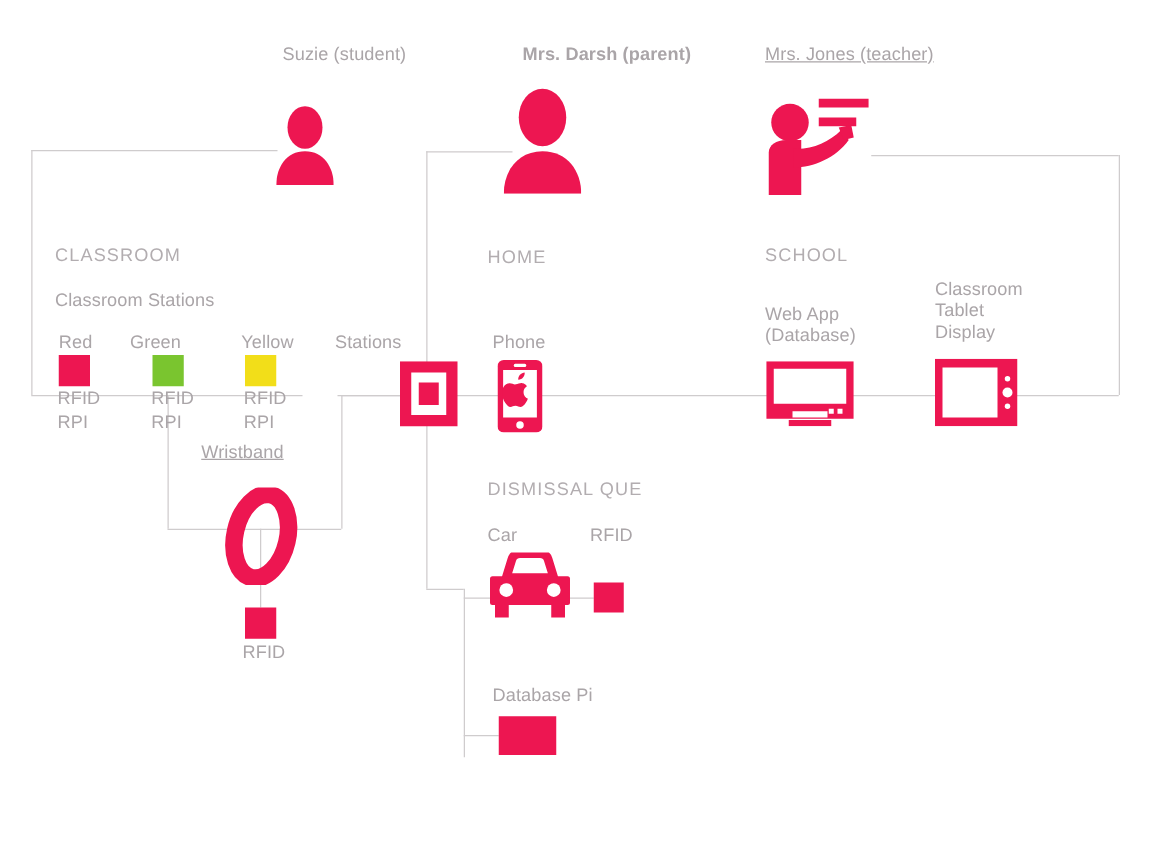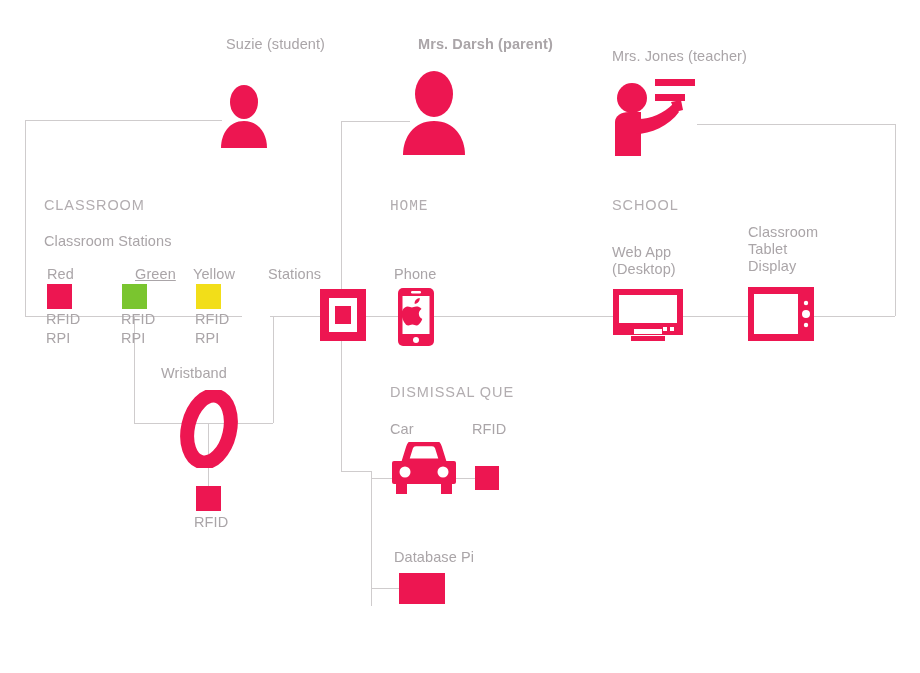--- a/index.html
+++ b/index.html
@@ -65,21 +65,21 @@
   <div class="ln lnh" style="left:341px;top:443px;width:30px;"></div>
   <div class="ln lnv" style="left:371px;top:443px;height:202px;"></div>
   <div class="ln lnh" style="left:371px;top:450px;width:25px;"></div>
   <div class="ln lnh" style="left:371px;top:560px;width:28px;"></div>
   <div class="ln lnh" style="left:371px;top:645px;width:29px;"></div>
 
   <div class="ln lnh" style="left:455px;top:450px;width:20px;"></div>
 
   <div class="lbl person" style="left:226px;top:8px;">Suzie (student)</div>
   <div class="lbl person" style="left:418px;top:8px;font-weight:bold;">Mrs. Darsh (parent)</div>
-  <div class="lbl person" style="left:612px;top:20px;">Mrs. Jones (teacher)</div>
+  <div class="lbl person" style="left:612px;top:8px;text-decoration:underline;">Mrs. Jones (teacher)</div>
 
   <div class="ico" style="left:221px;top:48px;width:46px;height:72px;">
     <svg width="46" height="72" viewBox="0 0 46 72" aria-hidden="true">
       <ellipse cx="23" cy="26" rx="14" ry="17" fill="#ED1651"></ellipse>
       <path d="M23 45 C8 45 0 58 0 72 L46 72 C46 58 38 45 23 45 Z" fill="#ED1651"></path>
     </svg>
   </div>
 
   <div class="ico" style="left:403px;top:35px;width:62px;height:92px;">
     <svg width="62" height="92" viewBox="0 0 62 92" aria-hidden="true">
@@ -93,42 +93,42 @@
       <rect x="48" y="3" width="40" height="7" fill="#ED1651"></rect>
       <rect x="48" y="18" width="30" height="7" fill="#ED1651"></rect>
       <circle cx="25" cy="22" r="15" fill="#ED1651"></circle>
       <path d="M8 46 C8 40 14 36 22 36 L34 36 L34 80 L8 80 Z" fill="#ED1651"></path>
       <path d="M28 43 C42 44 56 38 66 28 L72 36 C62 50 44 58 28 58 Z" fill="#ED1651"></path>
       <path d="M64 26 L74 24 L76 34 L68 36 Z" fill="#ED1651"></path>
     </svg>
   </div>
 
   <div class="lbl zone" style="left:44px;top:169px;">CLASSROOM</div>
-  <div class="lbl zone" style="left:390px;top:170px;font-family:Liberation Mono, monospace;">HOME</div>
+  <div class="lbl zone" style="left:390px;top:170px;">HOME</div>
   <div class="lbl zone" style="left:612px;top:169px;">SCHOOL</div>
   <div class="lbl zone" style="left:390px;top:356px;">DISMISSAL QUE</div>
 
   <div class="lbl" style="left:44px;top:205px;">Classroom Stations</div>
 
   <div class="lbl" style="left:47px;top:238px;">Red</div>
-  <div class="lbl" style="left:135px;top:238px;text-decoration:underline;">Green</div>
+  <div class="lbl" style="left:104px;top:238px;">Green</div>
   <div class="lbl" style="left:193px;top:238px;text-align:right;">Yellow</div>
 
   <div class="sq" style="left:47px;top:256px;width:25px;height:25px;background:#ED1651;"></div>
   <div class="sq" style="left:122px;top:256px;width:25px;height:25px;background:#7AC52F;"></div>
   <div class="sq" style="left:196px;top:256px;width:25px;height:25px;background:#F2DE19;"></div>
 
   <div class="lbl" style="left:46px;top:283px;">RFID</div>
   <div class="lbl" style="left:46px;top:302px;">RPI</div>
   <div class="lbl" style="left:121px;top:283px;">RFID</div>
   <div class="lbl" style="left:121px;top:302px;">RPI</div>
   <div class="lbl" style="left:195px;top:283px;">RFID</div>
   <div class="lbl" style="left:195px;top:302px;">RPI</div>
 
-  <div class="lbl" style="left:161px;top:337px;">Wristband</div>
+  <div class="lbl" style="left:161px;top:326px;text-decoration:underline;">Wristband</div>
   <div class="ico" style="left:174px;top:362px;width:70px;height:78px;">
     <svg width="70" height="78" viewBox="0 0 70 78" aria-hidden="true">
       <g transform="rotate(13 35 39)">
         <ellipse cx="35" cy="39" rx="21" ry="34" fill="none" stroke="#ED1651" stroke-width="14"></ellipse>
       </g>
     </svg>
   </div>
   <div class="sq" style="left:196px;top:458px;width:25px;height:25px;background:#ED1651;"></div>
   <div class="lbl" style="left:194px;top:486px;">RFID</div>
 
@@ -147,21 +147,21 @@
       <rect x="0" y="0" width="36" height="58" rx="5" ry="5" fill="#ED1651"></rect>
       <rect x="4.5" y="8" width="27" height="38" fill="#ffffff"></rect>
       <rect x="13" y="3" width="10" height="2.5" rx="1.2" fill="#ffffff"></rect>
       <circle cx="18" cy="52" r="3" fill="#ffffff"></circle>
       <path d="M18.2 18.5 c-1.6 0 -3.3 1 -4.3 1 c-1 0 -2.5 -0.9 -4.1 -0.9 c-2.1 0.05 -4 1.25 -5.1 3.2 c-2.2 3.8 -0.6 9.5 1.6 12.6 c1.1 1.5 2.3 3.2 4 3.15 c1.6 -0.07 2.2 -1.05 4.1 -1.05 c1.9 0 2.5 1.05 4.2 1 c1.7 -0.03 2.8 -1.55 3.9 -3.06 c1.2 -1.75 1.7 -3.45 1.75 -3.54 c-0.04 -0.02 -3.35 -1.3 -3.4 -5.14 c-0.03 -3.2 2.6 -4.75 2.72 -4.82 c-1.5 -2.2 -3.8 -2.44 -4.6 -2.5 Z" fill="#ED1651"></path>
       <path d="M20.4 14.0 c0.9 -1.1 1.5 -2.6 1.35 -4.1 c-1.3 0.05 -2.85 0.86 -3.78 1.95 c-0.83 0.96 -1.55 2.5 -1.36 3.96 c1.44 0.11 2.9 -0.73 3.79 -1.81 Z" fill="#ED1651"></path>
     </svg>
   </div>
 
   <div class="lbl" style="left:612px;top:216px;">Web App
-(Desktop)</div>
+(Database)</div>
   <div class="ico" style="left:613px;top:261px;width:70px;height:52px;">
     <svg width="70" height="52" viewBox="0 0 70 52" aria-hidden="true">
       <rect x="0" y="0" width="70" height="46" fill="#ED1651"></rect>
       <rect x="6" y="6" width="58" height="28" fill="#ffffff"></rect>
       <rect x="50" y="38" width="4" height="4" fill="#ffffff"></rect>
       <rect x="57" y="38" width="4" height="4" fill="#ffffff"></rect>
       <rect x="21" y="40" width="28" height="5" fill="#ffffff"></rect>
       <rect x="18" y="47" width="34" height="5" fill="#ED1651"></rect>
     </svg>
   </div>

